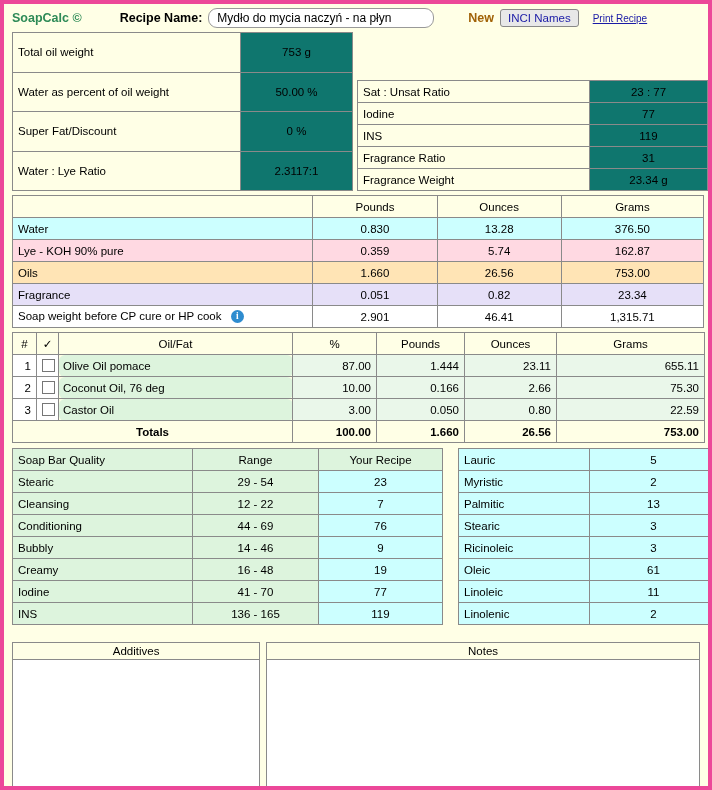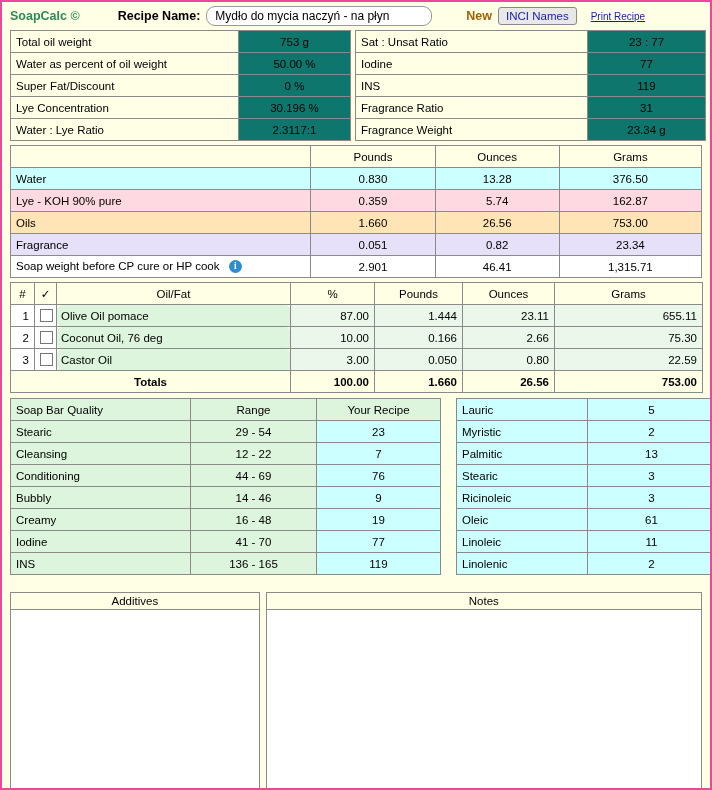--- a/index.html
+++ b/index.html
@@ -7,21 +7,21 @@
     padding: 0;
     background: #ffffff;
     font-family: "Liberation Sans", sans-serif;
   }
   #page {
     width: 712px;
     height: 790px;
     position: relative;
     background: #ffffe6;
     box-sizing: border-box;
-    border: 2px solid #ec4899;
+    border: 4px solid #ec4899;
     overflow: hidden;
   }
   
   .header {
     display: flex;
     align-items: center;
     height: 28px;
     padding: 0 10px 0 8px;
     font-size: 12px;
     gap: 0px;
@@ -93,21 +93,21 @@
   .ctr { text-align: center; }
   .rgt { text-align: right; }
   .bold { font-weight: bold; }
   
   .toprow {
     display: flex;
     gap: 4px;
     padding: 0 8px;
   }
   .t-left { width: 340px; }
-  .t-right { width: 350px; }
+  .t-right { width: 350px; margin-top: 48px; }
   .cell-white { background: #0f766e; }
   .cell-cream { background: #ffffe6; }
   
   .weights { width: 692px; margin: 4px 8px 0 8px; }
   .weights th {
     background: #ffffe6;
     font-weight: bold;
     text-align: center;
     font-size: 11.5px;
   }
@@ -245,24 +245,20 @@
           <td class="cell-cream">Total oil weight</td>
           <td class="cell-white ctr">753 g</td>
         </tr>
         <tr>
           <td class="cell-cream bold">Water as percent of oil weight</td>
           <td class="cell-white ctr bold">50.00 %</td>
         </tr>
         <tr>
           <td class="cell-cream">Super Fat/Discount</td>
           <td class="cell-white ctr">0 %</td>
-        </tr>
-        <tr>
-          <td class="cell-cream">Lye Concentration</td>
-          <td class="cell-white ctr">30.196 %</td>
         </tr>
         <tr>
           <td class="cell-cream">Water : Lye Ratio</td>
           <td class="cell-white ctr">2.3117:1</td>
         </tr>
       </tbody>
     </table>
 
     <table class="grid t-right">
       <colgroup>

